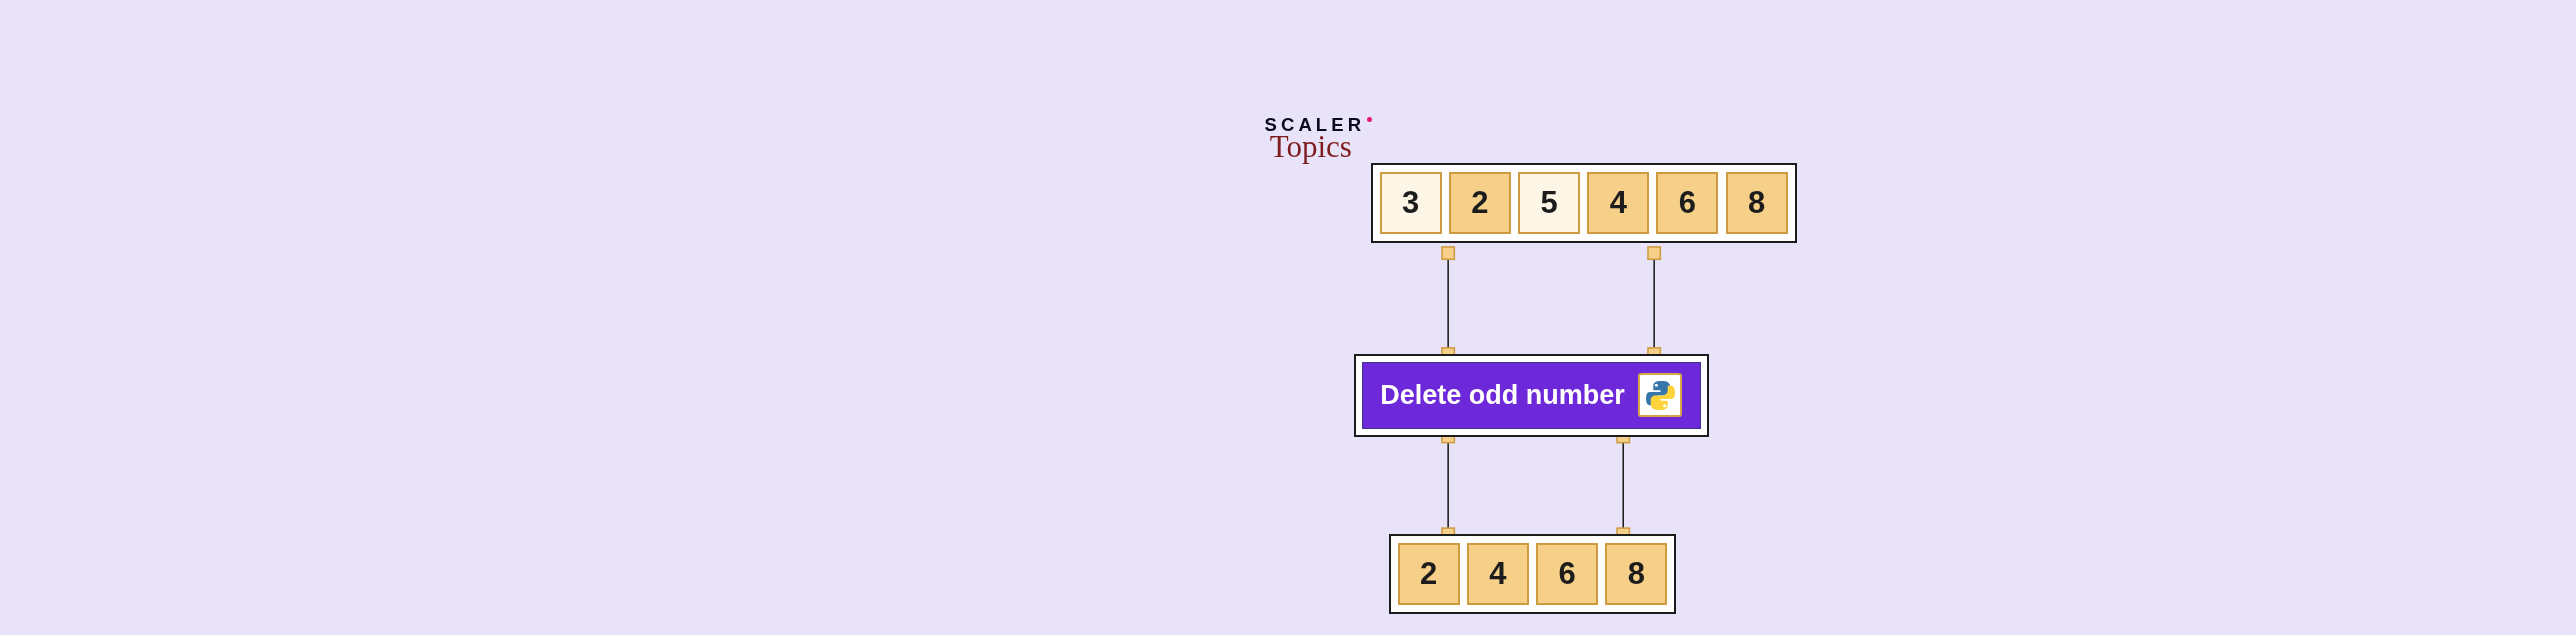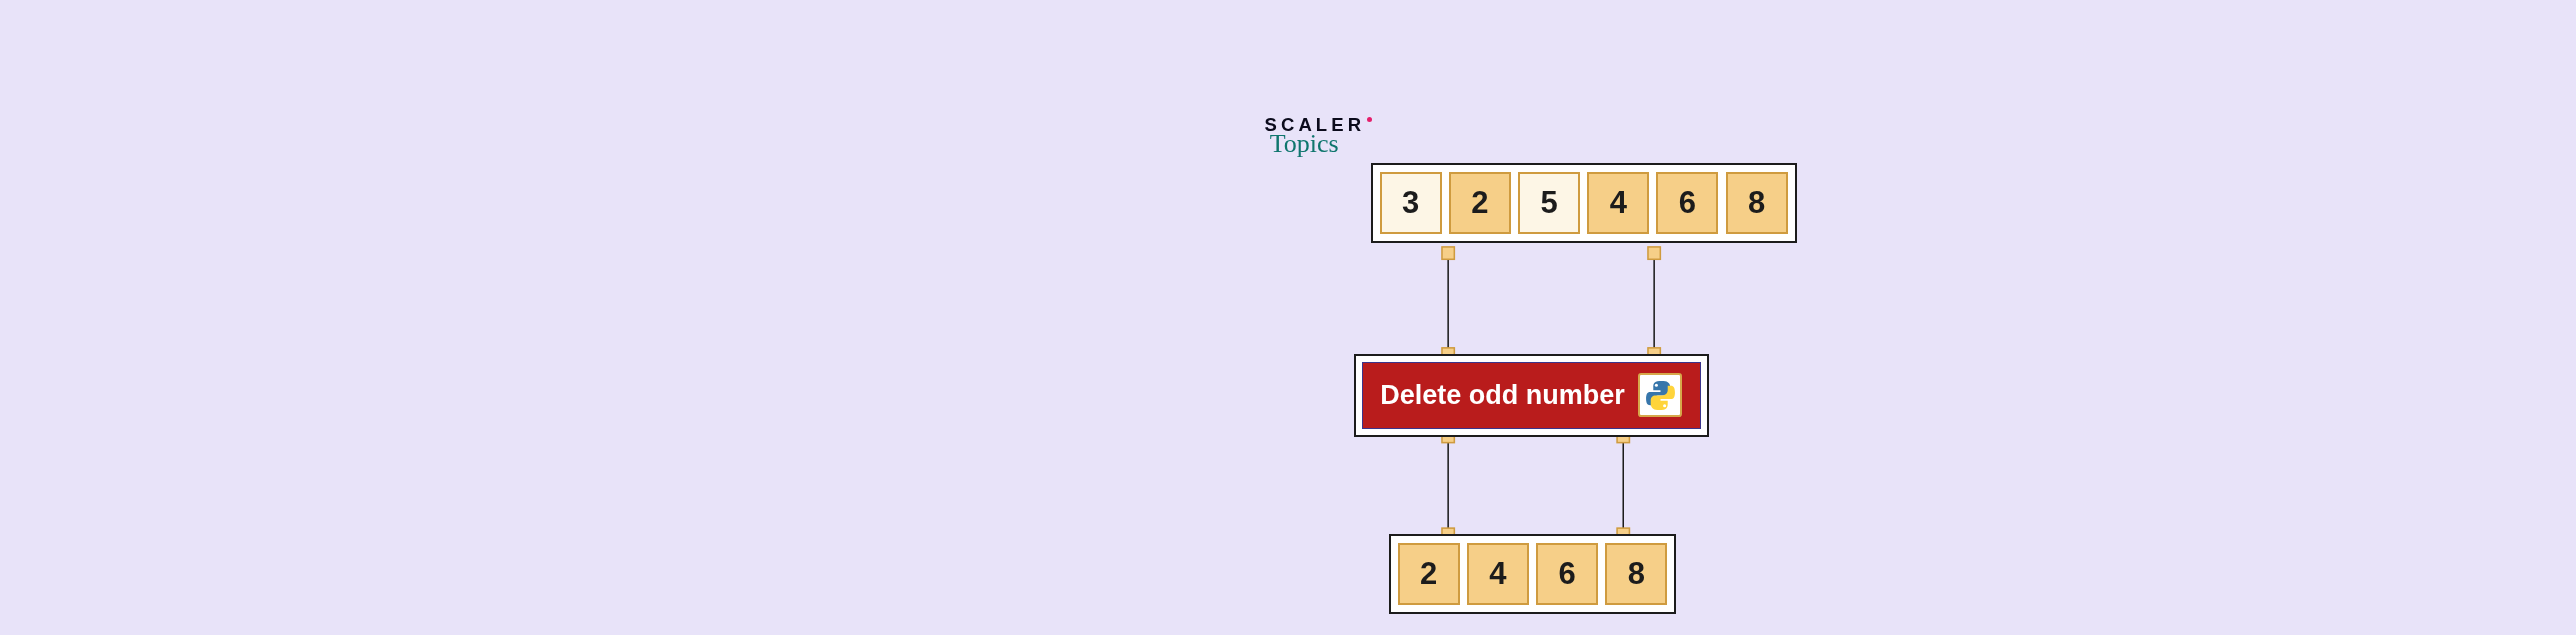--- a/index.html
+++ b/index.html
@@ -25,22 +25,22 @@
   }
   .logo-scaler {
     font-weight: 900;
     letter-spacing: 4.1px;
     font-size: 18.5px;
     color: #0b0b1c;
     font-family: Arial, sans-serif;
   }
   .logo-topics {
     font-family: "Brush Script MT", cursive;
-    font-size: 26px;
-    color: #0f766e;
+    font-size: 31px;
+    color: #7f1d1d;
     margin-top: -7.2px;
     margin-left: 5.2px;
   }
   .logo-dot {
     display:inline-block;
     width:5.2px;
     height:5.2px;
     background:#e51e6b;
     border-radius:50%;
     vertical-align: top;
@@ -77,21 +77,21 @@
   
   .op-box {
     position: absolute;
     left: 323px;
     top: 268px;
     border: 2.6px solid #1c1c1c;
     background: #fff;
     padding: 6.2px;
   }
   .op-inner {
-    background: #b91c1c;
+    background: #6d28d9;
     display: flex;
     align-items: center;
     gap: 13.4px;
     padding: 10.3px 17.5px;
     border: 0.5px solid #3b348c;
   }
   .op-text {
     color: #fff;
     font-size: 27px;
     font-weight: 600;

